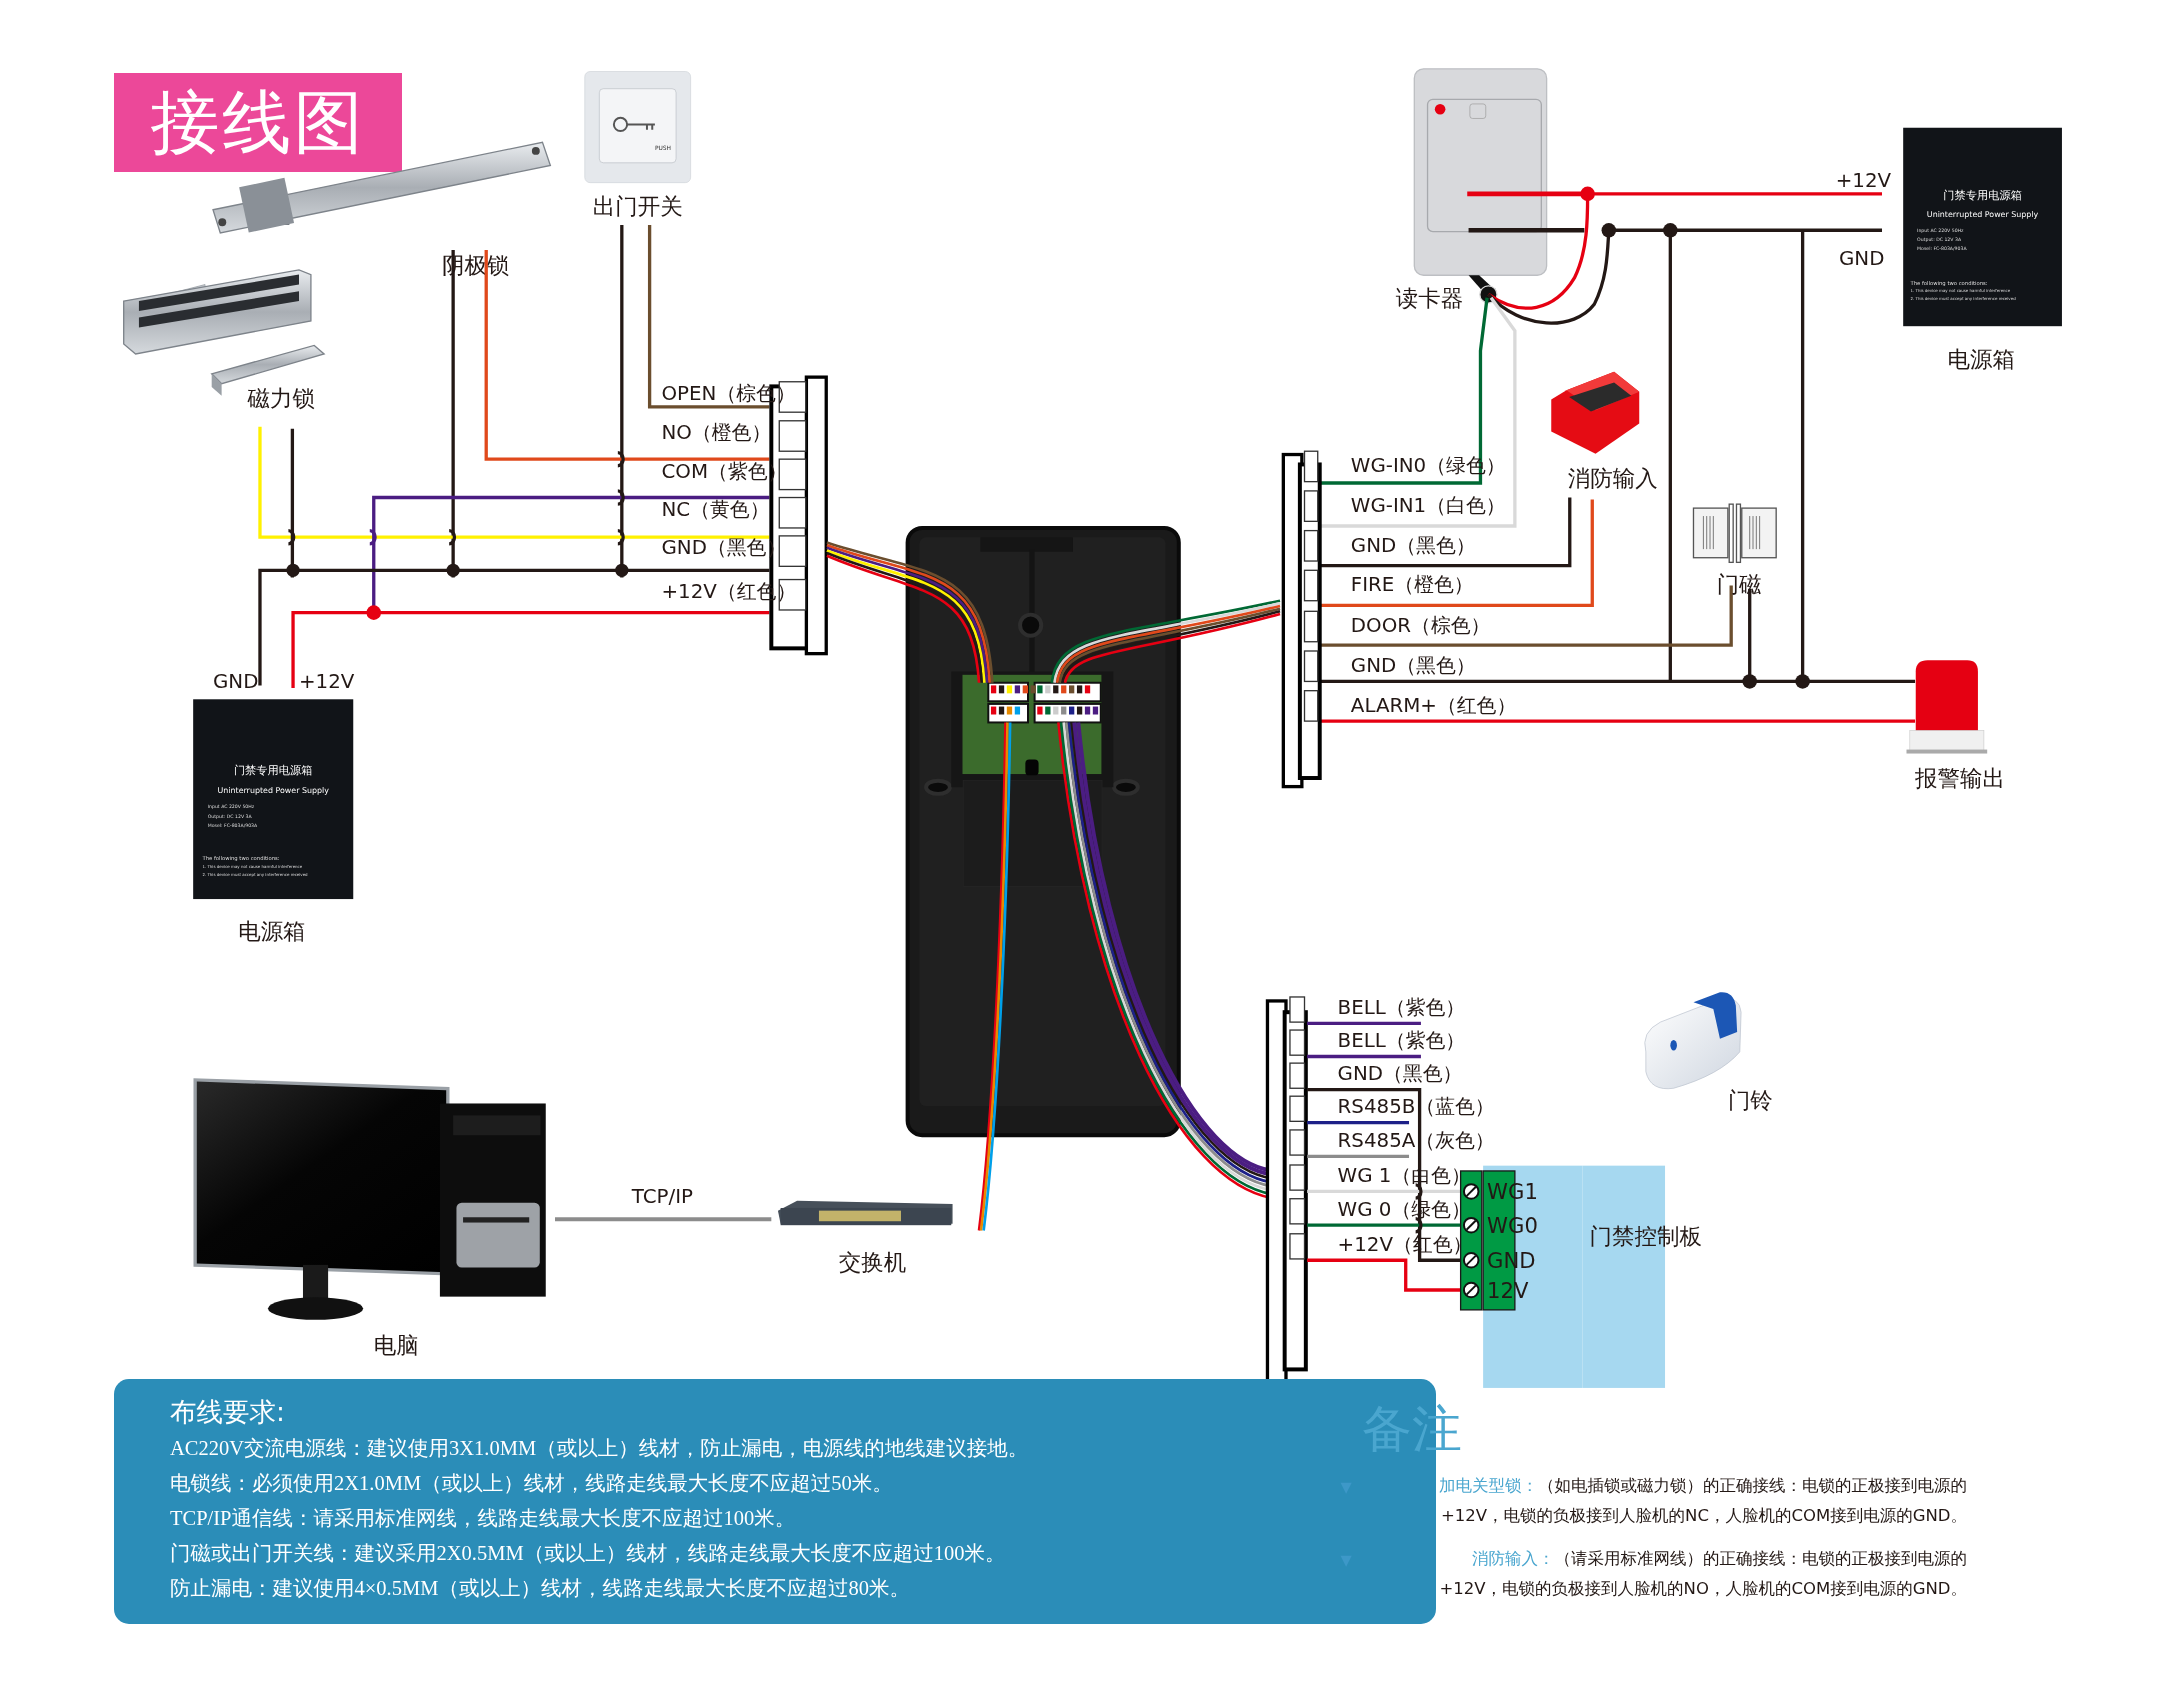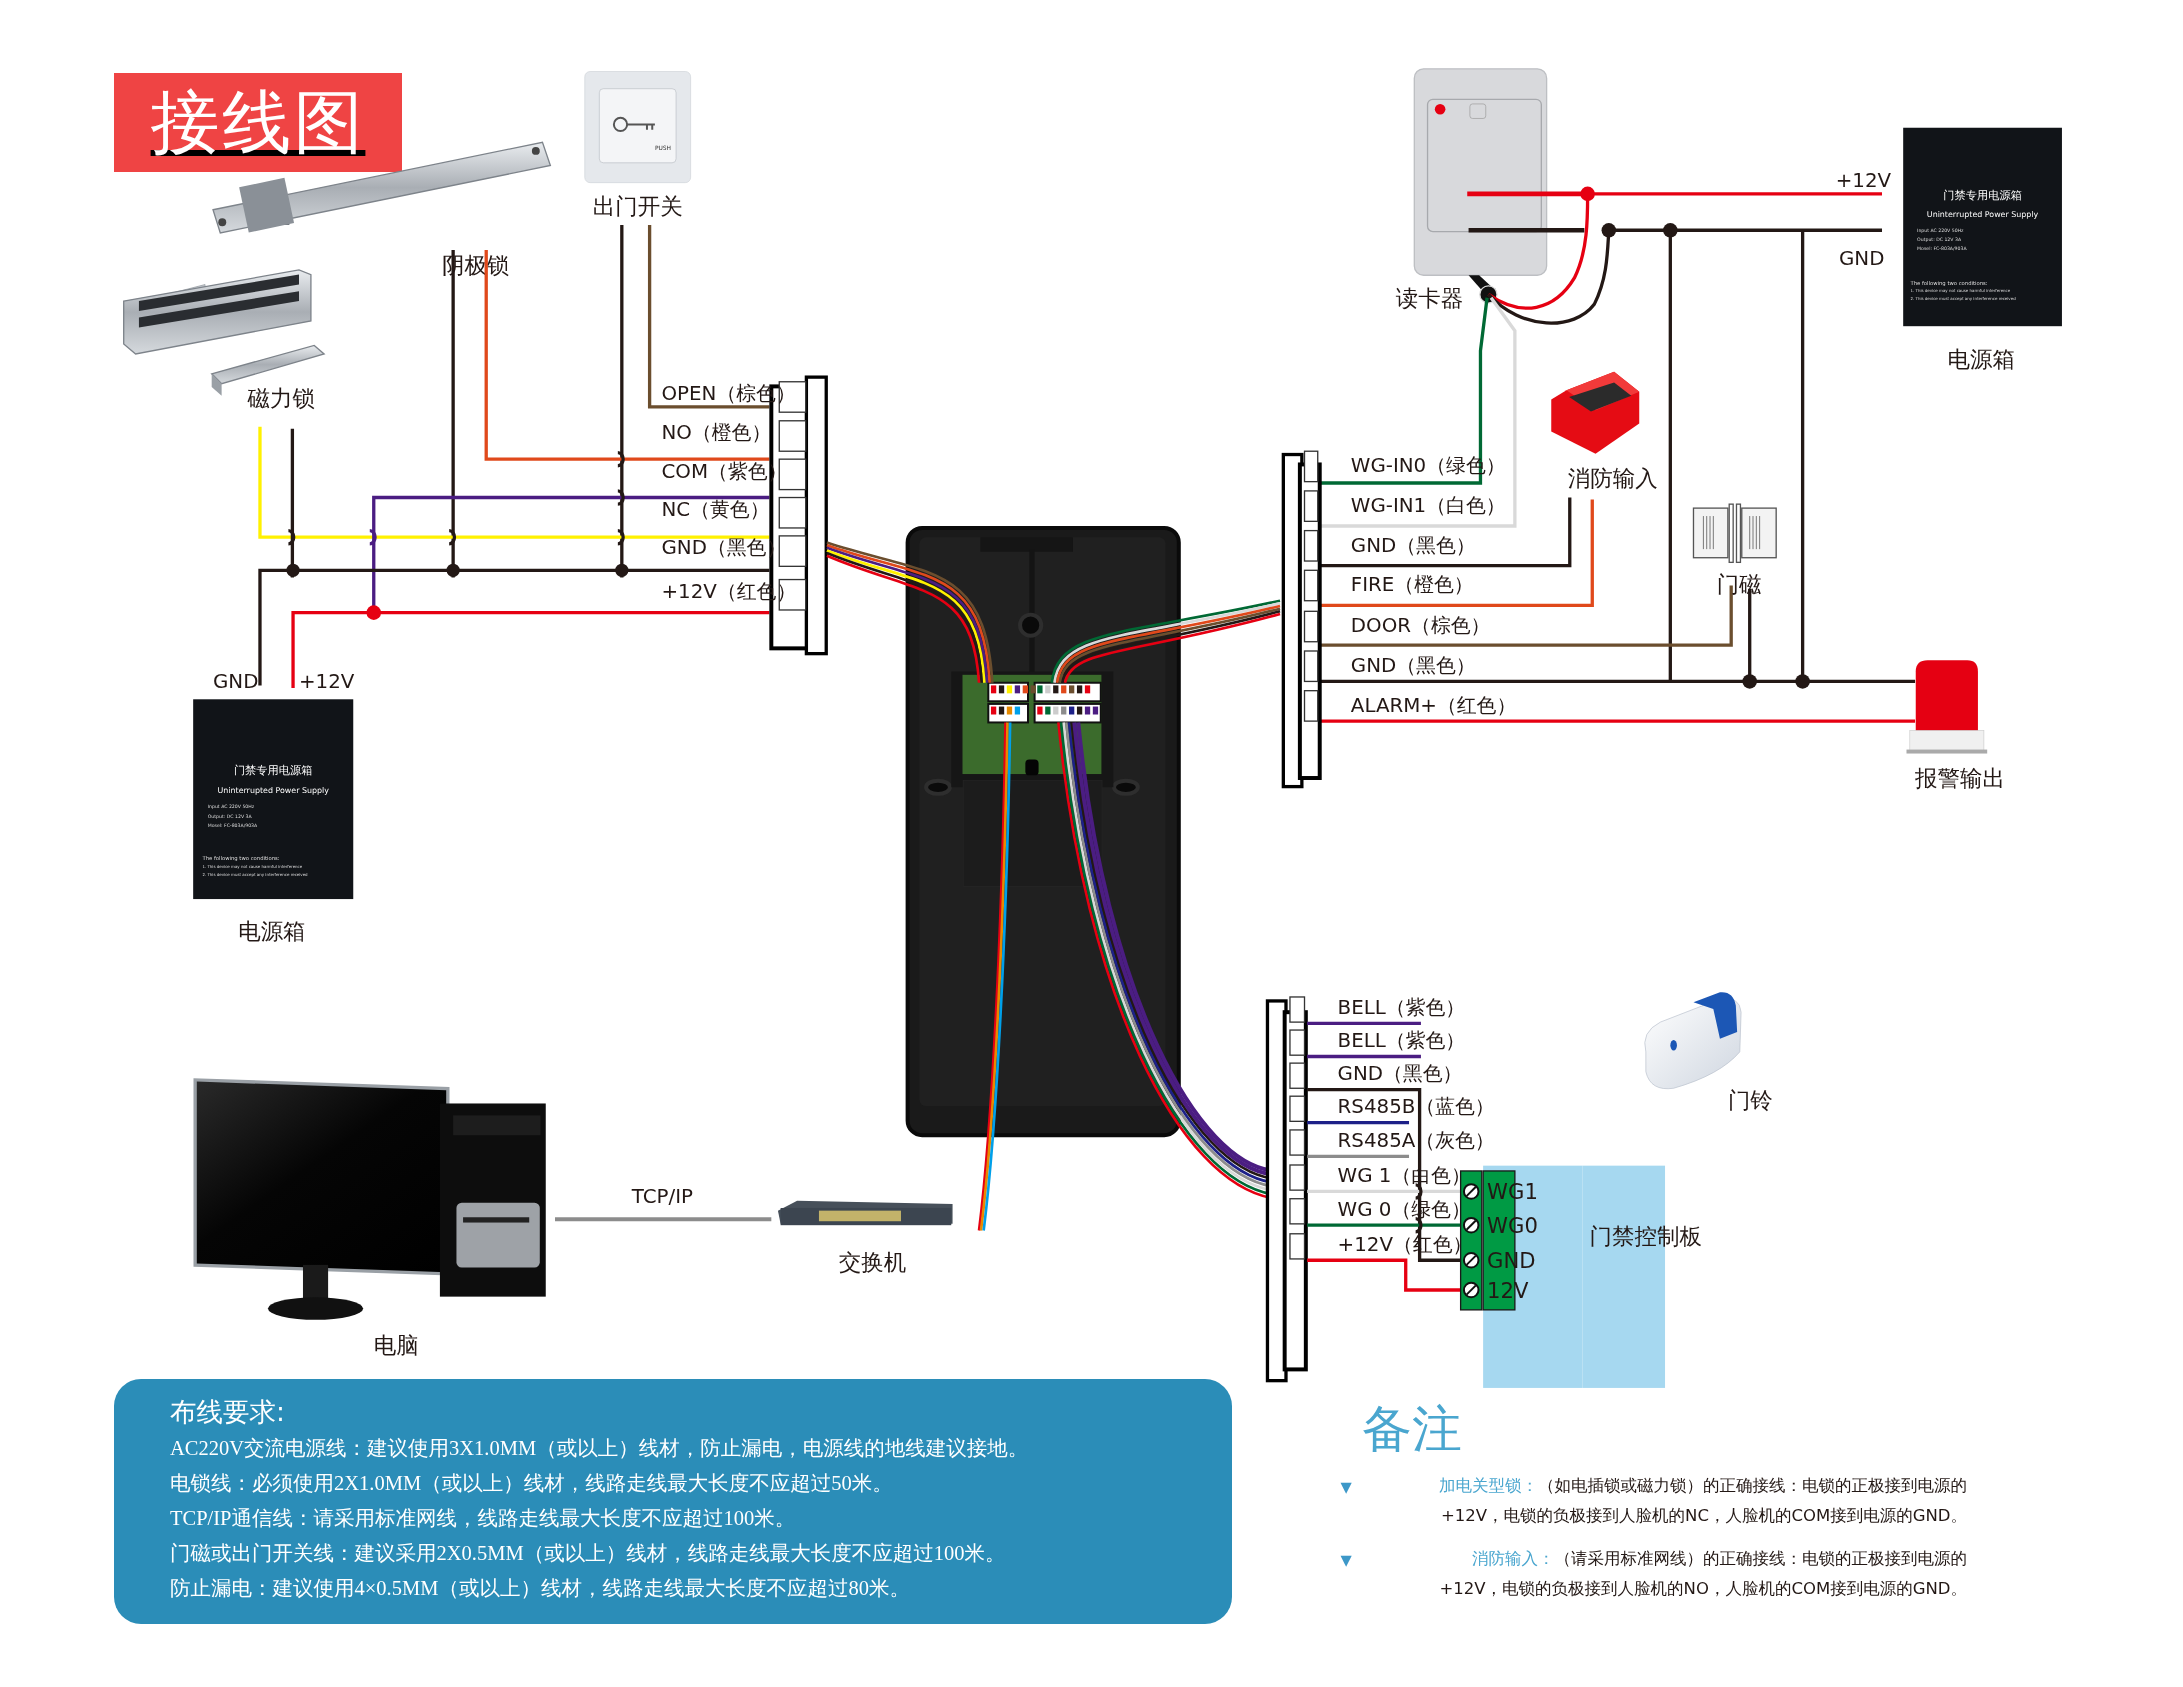--- a/index.html
+++ b/index.html
@@ -1,22 +1,22 @@
 <!DOCTYPE html>
 <html style="font-size:10.6px"><head>
 <meta charset="utf-8">
 <style>
   html,body{margin:0;padding:0;background:#ffffff;}
   body{width:2183px;height:1687px;position:relative;overflow:hidden;font-family:"DejaVu Sans","Liberation Sans",sans-serif;}
   svg#canvas{position:absolute;left:0;top:0;width:2183px;height:1687px;}
   .lbl{font-family:"DejaVu Sans","Liberation Sans",sans-serif;fill:#231815;font-size:30px;}
   .cap{font-family:"DejaVu Sans","Liberation Sans",sans-serif;fill:#231815;font-size:34px;}
-  .title-box{position:absolute;left:114px;top:73px;width:288px;height:99px;background:#ef4444;display:flex;align-items:center;justify-content:center;text-decoration:underline;}
+  .title-box{position:absolute;left:114px;top:73px;width:288px;height:99px;background:#ec4899;display:flex;align-items:center;justify-content:center;}
   .title-box span{color:#fff;font-size:69px;font-family:"DejaVu Sans","Liberation Sans",sans-serif;letter-spacing:2.6px;}
-  .req{position:absolute;left:114px;top:1379px;width:1118px;height:245px;background:#2b8db8;border-radius:27px;color:#fff;font-family:"DejaVu Sans","Liberation Sans",sans-serif;}
+  .req{position:absolute;left:114px;top:1379px;width:1322px;height:245px;background:#2b8db8;border-radius:15px;color:#fff;font-family:"DejaVu Sans","Liberation Sans",sans-serif;}
   .req h3{margin:0;position:absolute;left:56px;top:14.6px;font-size:26.5px;font-weight:normal;}
   .req ul{list-style:none;margin:0;padding:0;position:absolute;left:56px;top:52px;}
   .req li{font-size:20.5px;line-height:35px;white-space:nowrap;font-family:Liberation Serif, serif;}
   .notes{position:absolute;left:1338px;top:1396px;width:629px;font-family:"DejaVu Sans","Liberation Sans",sans-serif;}
   .notes h3{margin:0;font-size:50px;color:#4aa6cf;font-weight:normal;padding-left:24px;}
   .note-item{position:relative;padding-left:29px;margin-top:8px;}
   .note-item .tri{position:absolute;left:2.6px;top:6.6px;color:#3d98c8;font-size:14.6px;}
   .note-item p{margin:0;font-size:16.5px;line-height:30px;color:#231815;text-align:right;}
   .note-item .kw{color:#4aa6cf;}
 </style>

